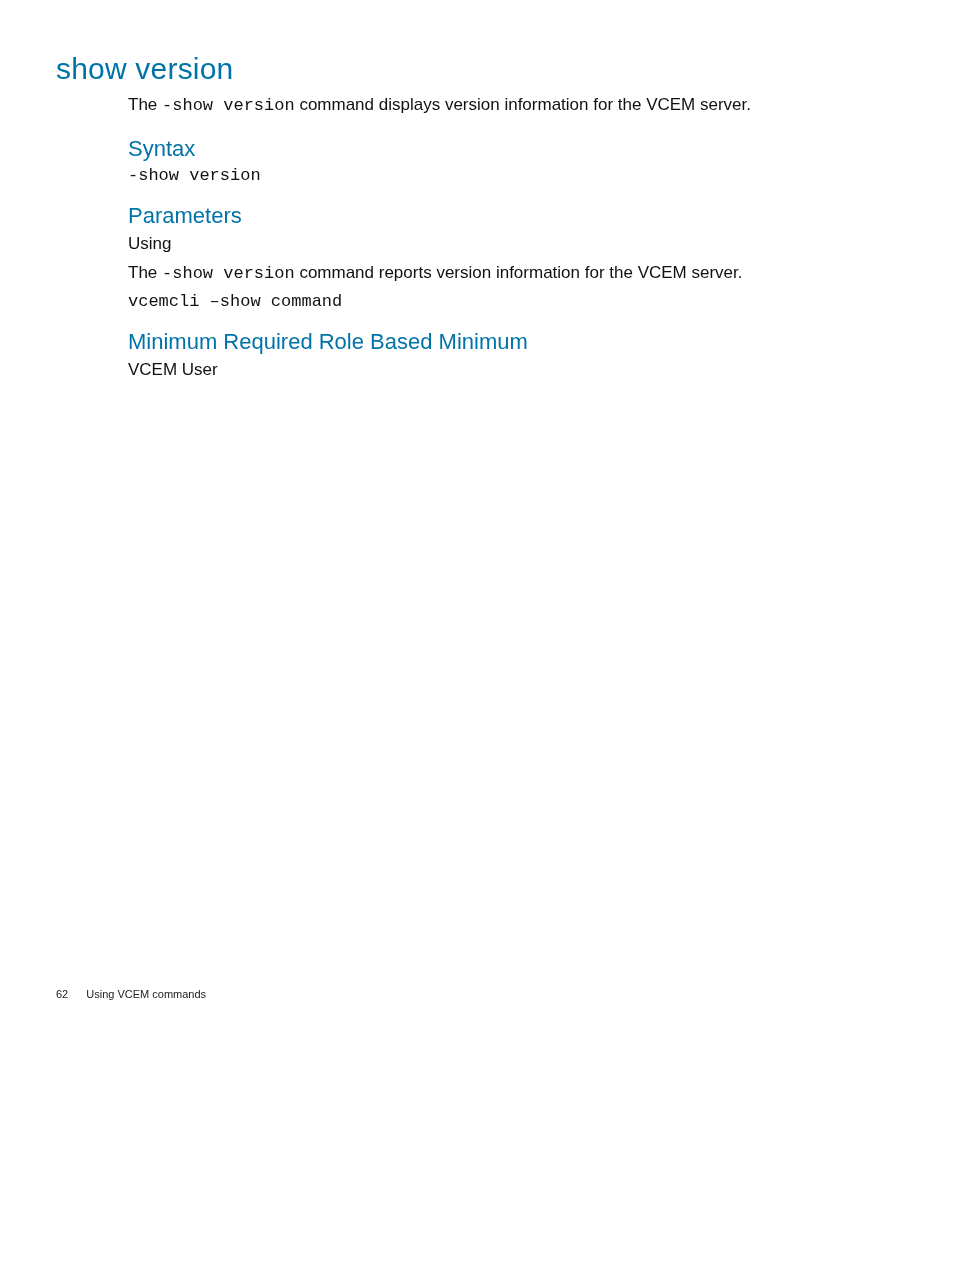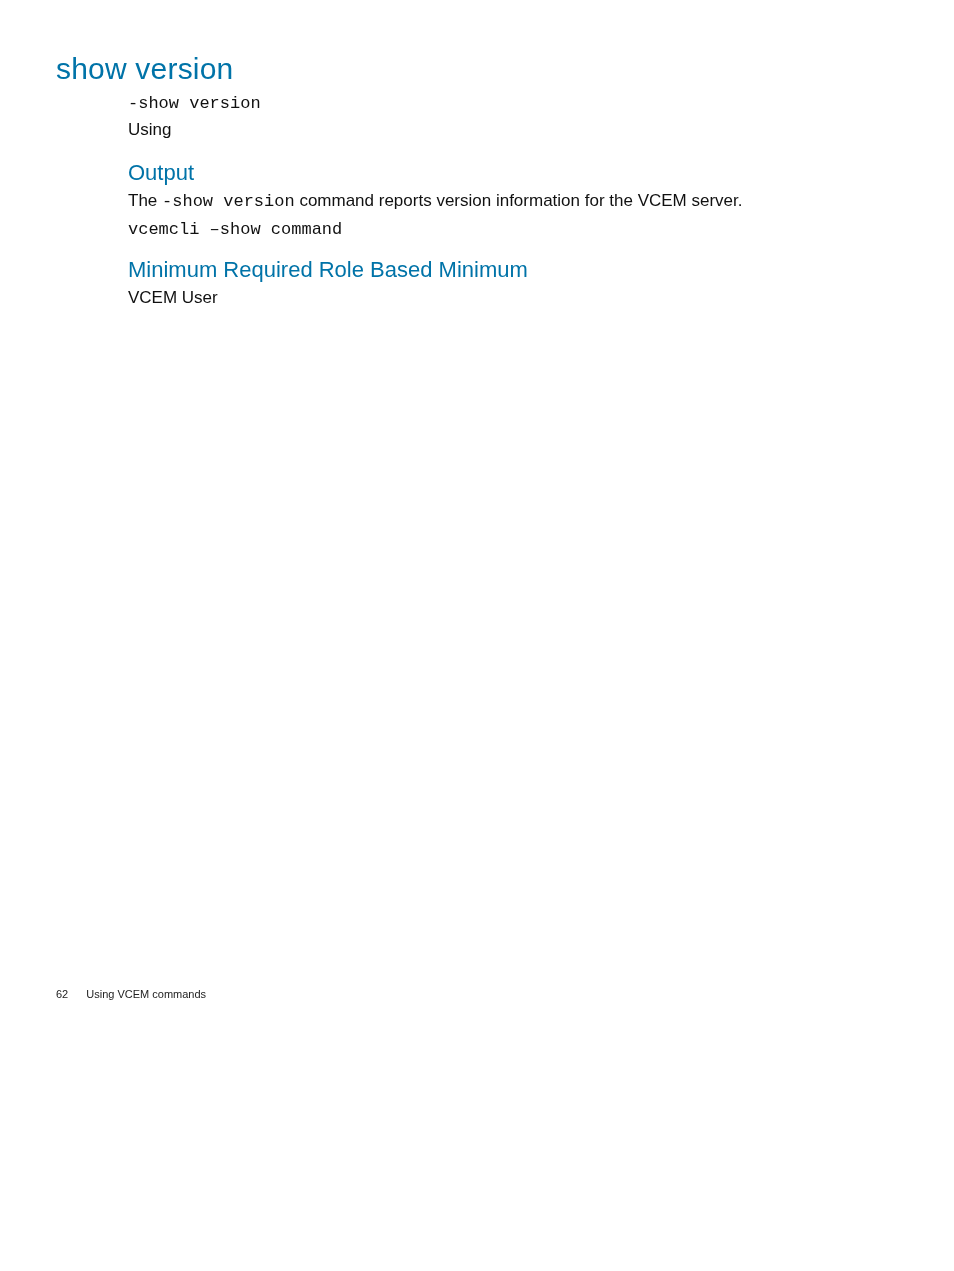--- a/index.html
+++ b/index.html
@@ -64,26 +64,30 @@
 </style>
 </head>
 <body>
 
 <div class="page">
 
   <h1 class="section-title">show version</h1>
 
   <div class="indent">
 
+    <p class="body">
+      <span>The </span><span class="mono">-show version</span><span> command displays version information for the VCEM server.</span>
+    </p>
 
+    <h2 class="sub">Syntax</h2>
     <p class="mono">-show version</p>
 
+    <h2 class="sub">Parameters</h2>
     <p class="body">Using</p>
 
-    <h2 class="sub">Output</h2>
     <p class="body">
       <span>The </span><span class="mono">-show version</span><span> command reports version information for the VCEM server.</span>
     </p>
 
     <p class="mono">vcemcli –show command</p>
 
     <h2 class="sub">Minimum Required Role Based Minimum</h2>
     <p class="body">VCEM User</p>
 
   </div>

